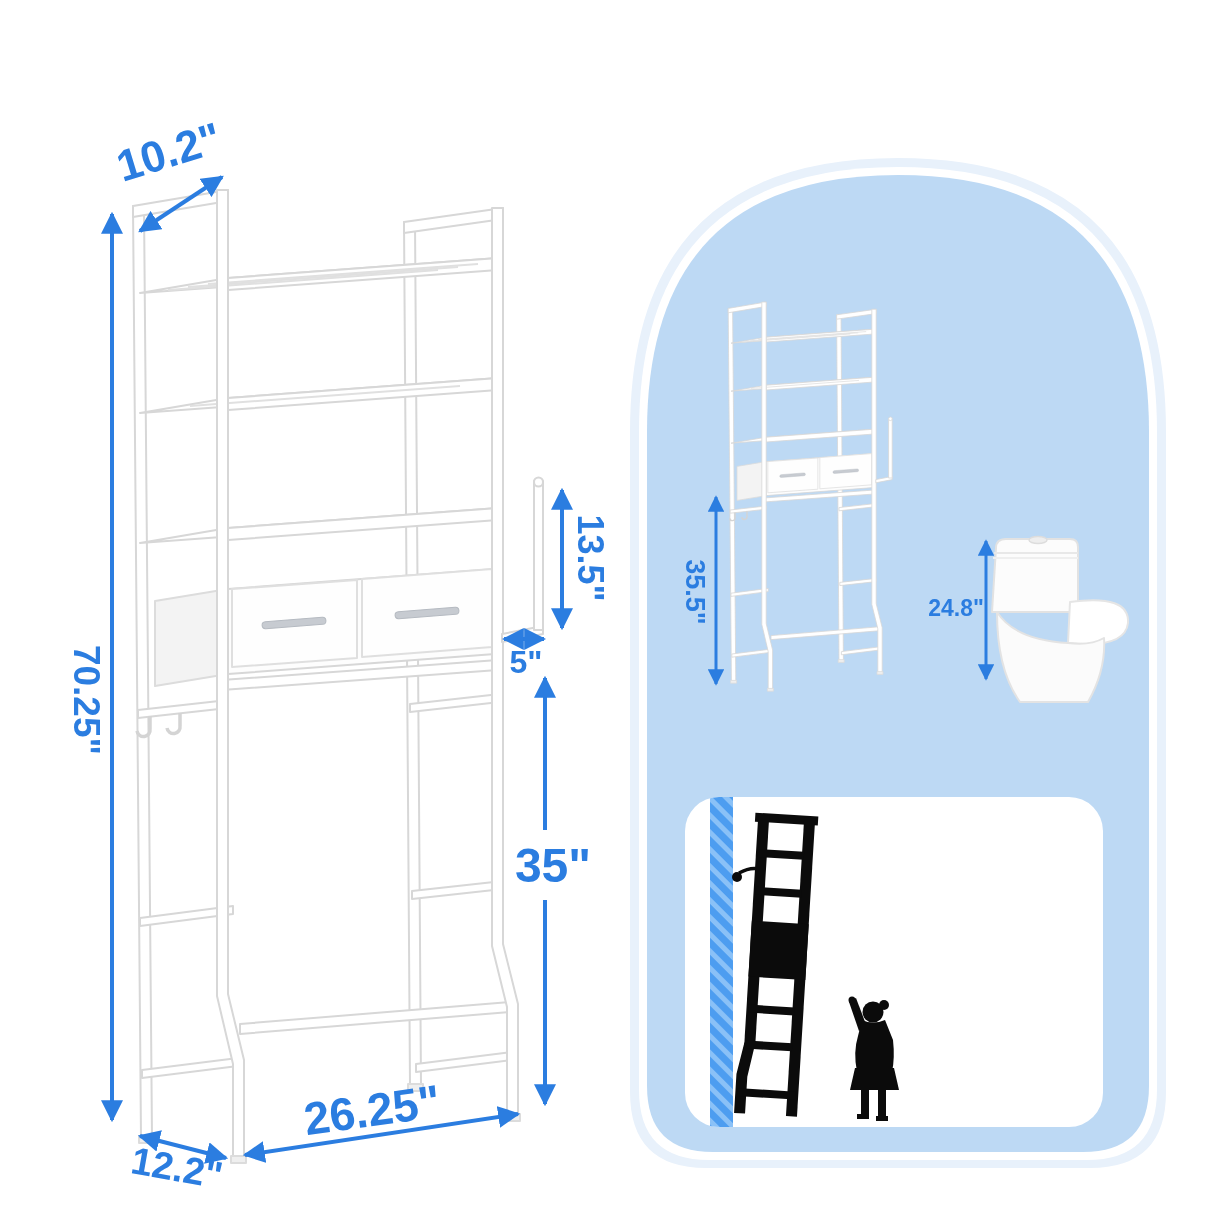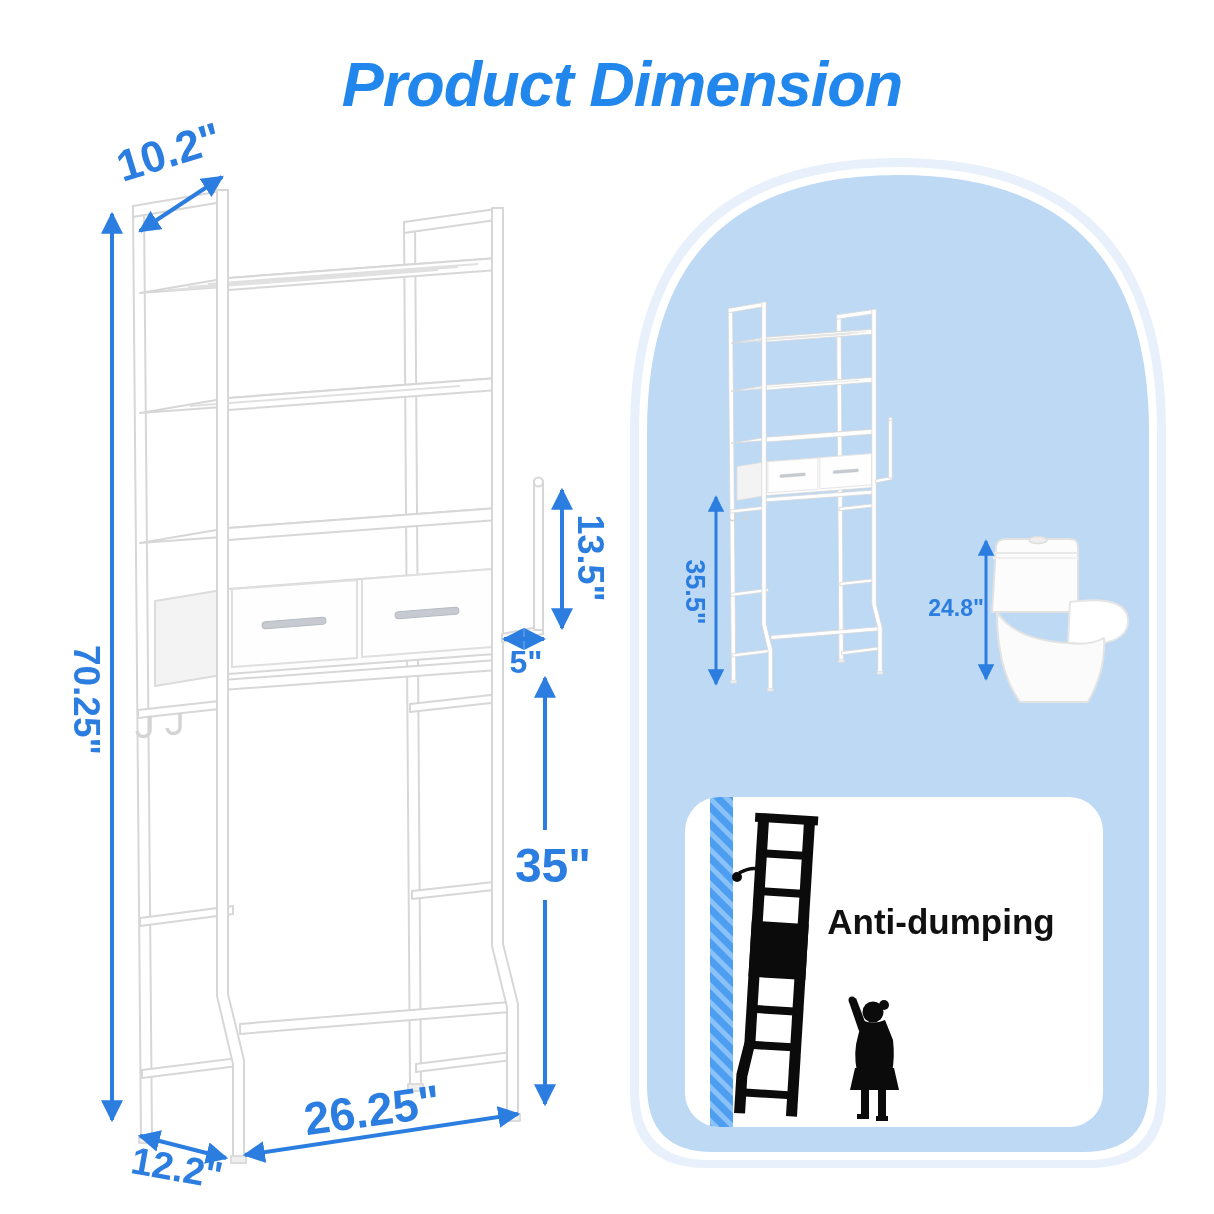--- a/index.html
+++ b/index.html
@@ -155,27 +155,25 @@
     <line x1="504" y1="639" x2="544" y2="639" marker-start="url(#ah)" marker-end="url(#ah)"></line>
     <line x1="545" y1="678" x2="545" y2="830" marker-start="url(#ah)"></line>
     <line x1="545" y1="900" x2="545" y2="1104" marker-end="url(#ah)"></line>
     <line x1="245" y1="1155" x2="518" y2="1114" marker-start="url(#ah)" marker-end="url(#ah)"></line>
     <line x1="140" y1="1136" x2="226" y2="1158" marker-start="url(#ah)" marker-end="url(#ah)"></line>
     <line x1="716" y1="497" x2="716" y2="684" stroke-width="3" marker-start="url(#ah)" marker-end="url(#ah)"></line>
     <line x1="986" y1="541" x2="986" y2="679" stroke-width="3" marker-start="url(#ah)" marker-end="url(#ah)"></line>
   </g>
 </svg>
 
-<div class="title" style="left:622px;top:84px;">Product Dimension</div>
 
 <div class="label" style="left:169px;top:152px;font-size:44px;transform:translate(-50%,-50%) rotate(-17deg);">10.2"</div>
 <div class="label" style="left:86px;top:700px;font-size:37px;transform:translate(-50%,-50%) rotate(90deg);">70.25"</div>
 <div class="label" style="left:590px;top:558px;font-size:36px;transform:translate(-50%,-50%) rotate(90deg);">13.5"</div>
 <div class="label" style="left:526px;top:662px;font-size:32px;">5"</div>
 <div class="label" style="left:553px;top:866px;font-size:48px;">35"</div>
 <div class="label" style="left:372px;top:1110px;font-size:46px;transform:translate(-50%,-50%) rotate(-8deg);">26.25"</div>
 <div class="label" style="left:177px;top:1168px;font-size:38px;transform:translate(-50%,-50%) rotate(10deg);">12.2"</div>
 
 <div class="label" style="left:694px;top:592px;font-size:27px;transform:translate(-50%,-50%) rotate(90deg);">35.5"</div>
 <div class="label" style="left:956px;top:608px;font-size:23px;">24.8"</div>
-<div class="label dark" style="left:941px;top:921px;font-size:35px;">Anti-dumping</div>
 
 </div>
 
 </body></html>

